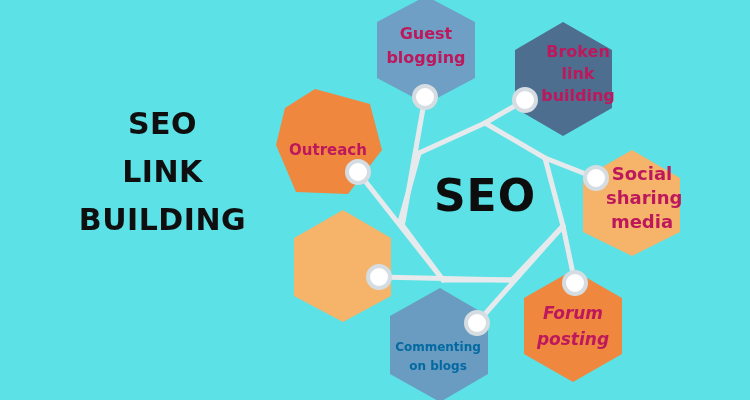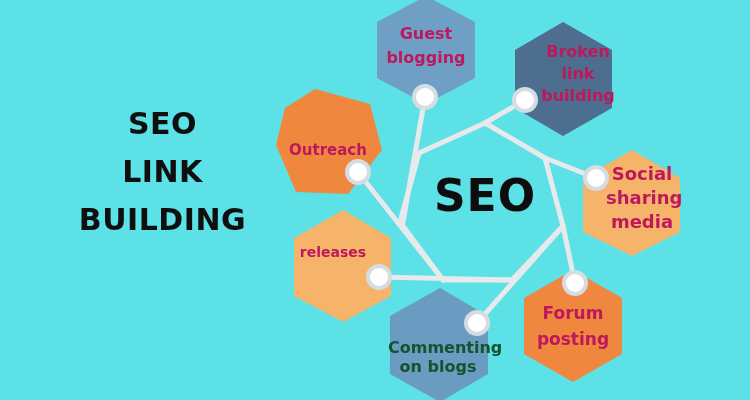--- a/index.html
+++ b/index.html
@@ -76,24 +76,23 @@
   <div>Outreach</div>
 </div>
 
 <div class="lbl" style="left:606px;top:162px;width:72px;font-size:18px;line-height:24px;">
   <div>Social</div>
   <div>sharing</div>
   <div>media</div>
 </div>
 
 <div class="lbl" style="left:293px;top:240px;width:80px;font-size:14px;line-height:24px;">
-  <div>releases</div>
 </div>
 
-<div class="lbl" style="left:388px;top:338px;width:100px;font-size:16px;line-height:19px;color:#14532d;">
+<div class="lbl" style="left:388px;top:338px;width:100px;font-size:12px;line-height:19px;color:#0369a1;">
   <div>Commenting</div>
   <div>on blogs</div>
 </div>
 
-<div class="lbl" style="left:528px;top:300px;width:90px;font-size:17px;line-height:26px;">
+<div class="lbl" style="left:528px;top:300px;width:90px;font-size:17px;line-height:26px;font-style:italic;">
   <div>Forum</div>
   <div>posting</div>
 </div>
 
 </body></html>

